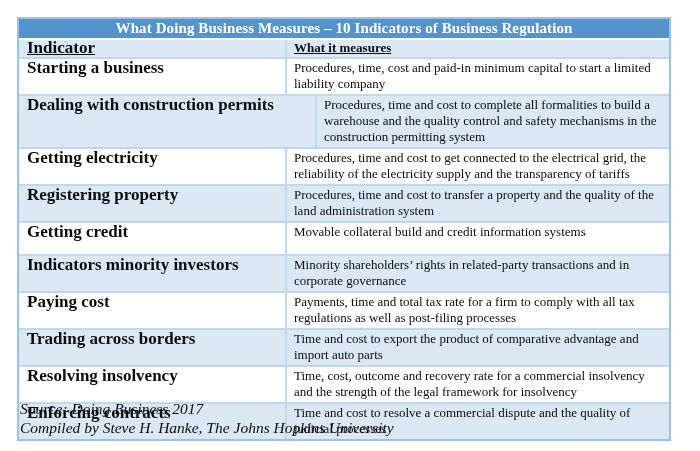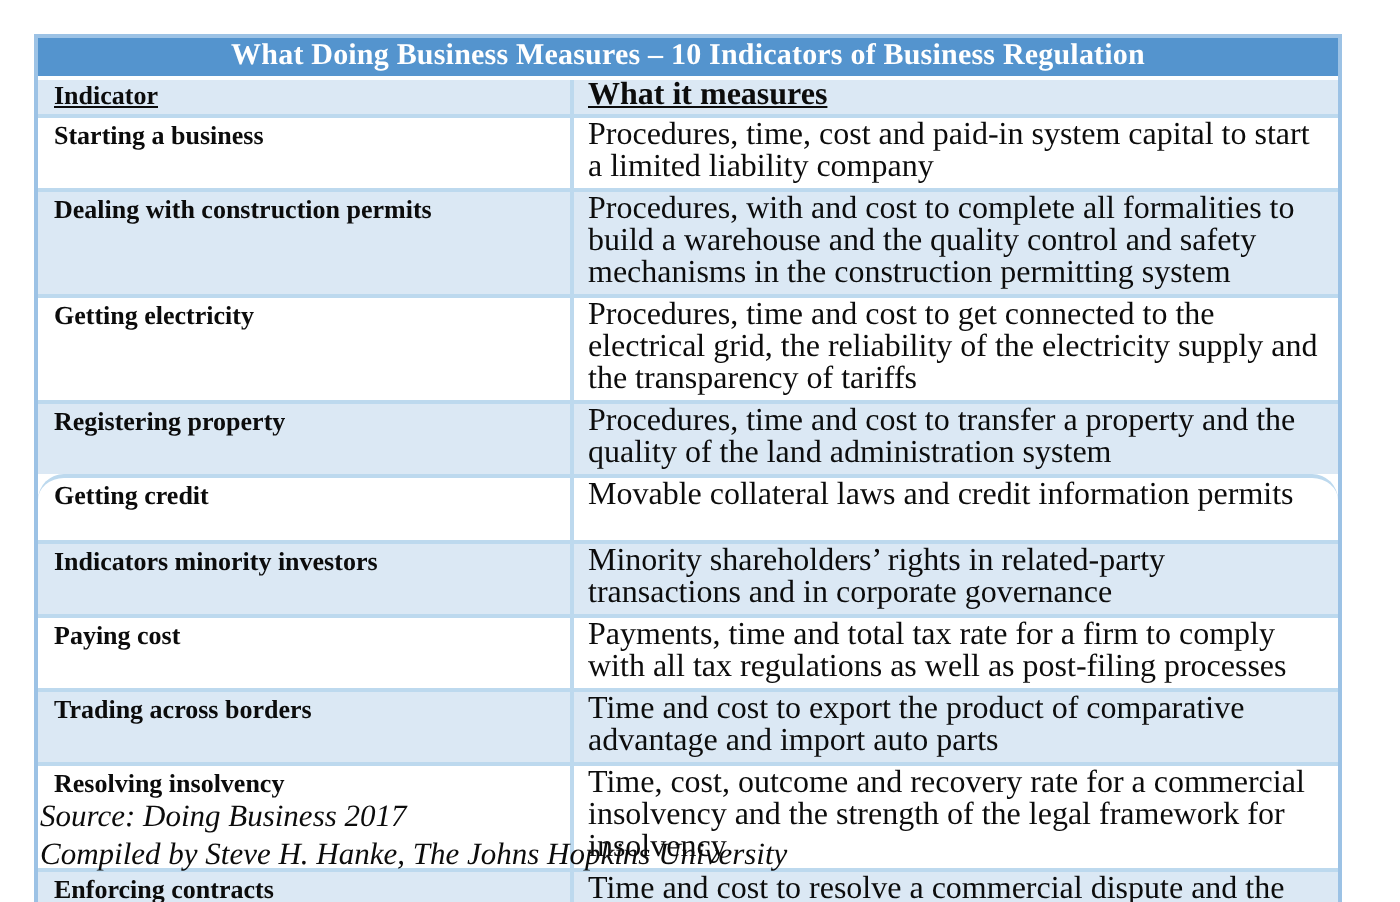--- a/index.html
+++ b/index.html
@@ -31,35 +31,35 @@
     background: var(--row-shade, #DBE8F4);
     min-height: 17px;
     border-bottom: 2px solid var(--inner-line, #BDD9EE);
     font-weight: bold; font-size: 12.5px; line-height: 15px;
   }
   .header-row .label { text-decoration: underline; }
   .rows .row { display: flex; min-height: 31px; }
   .rows .row + .row { border-top: 2px solid var(--inner-line, #BDD9EE); }
   .rows .row:nth-child(odd)  { background: #ffffff; }
   .rows .row:nth-child(even) { background: var(--row-shade, #DBE8F4); }
-  .rows .row:nth-child(2) { min-height: 47px; }
-  .rows .row:nth-child(5) { min-height: 33px; border-radius: 13px; }
+  .rows .row:nth-child(2) { min-height: 47px; gap: 30px; }
+  .rows .row:nth-child(5) { min-height: 33px; }
   .rows .row:nth-child(7) { min-height: 32px; }
   .rows .row:nth-child(9) { min-height: 35px; }
 
   .col-ind {
     flex: 0 0 266px; width: 266px;
     padding: 1px 6px 2px 8px;
-    font-weight: bold; font-size: 13px; line-height: 16px;
+    font-weight: bold; font-size: 17px; line-height: 16px;
   }
   .col-meas {
     flex: 1 1 auto;
     border-left: 2px solid var(--inner-line, #BDD9EE);
     padding: 1px 10px 2px 7px;
-    font-size: 16px; line-height: 16px;
+    font-size: 13px; line-height: 16px;
   }
   .header-row .col-ind, .header-row .col-meas { padding-top: 0; padding-bottom: 1px; }
 
   .footer {
     position: absolute; left: 20px; top: 399px;
     font-weight: normal; font-style: italic;
     font-size: 15.5px; line-height: 19px;
     white-space: nowrap;
   }
 </style>
@@ -79,37 +79,37 @@
         <span class="label">Indicator</span>
       </div>
       <div class="col-meas">
         <span class="label">What it measures</span>
       </div>
     </div>
 
     <div class="rows">
       <div class="row">
         <div class="col-ind">Starting a business</div>
-        <div class="col-meas">Procedures, time, cost and paid-in system capital to start a limited liability company</div>
+        <div class="col-meas">Procedures, time, cost and paid-in minimum capital to start a limited liability company</div>
       </div>
       <div class="row">
         <div class="col-ind">Dealing with construction permits</div>
-        <div class="col-meas">Procedures, with and cost to complete all formalities to build a warehouse and the quality control and safety mechanisms in the construction permitting system</div>
+        <div class="col-meas">Procedures, time and cost to complete all formalities to build a warehouse and the quality control and safety mechanisms in the construction permitting system</div>
       </div>
       <div class="row">
         <div class="col-ind">Getting electricity</div>
         <div class="col-meas">Procedures, time and cost to get connected to the electrical grid, the reliability of the electricity supply and the transparency of tariffs</div>
       </div>
       <div class="row">
         <div class="col-ind">Registering property</div>
         <div class="col-meas">Procedures, time and cost to transfer a property and the quality of the land administration system</div>
       </div>
       <div class="row">
         <div class="col-ind">Getting credit</div>
-        <div class="col-meas">Movable collateral laws and credit information permits</div>
+        <div class="col-meas">Movable collateral build and credit information systems</div>
       </div>
       <div class="row">
         <div class="col-ind">Indicators minority investors</div>
         <div class="col-meas">Minority shareholders’ rights in related-party transactions and in corporate governance</div>
       </div>
       <div class="row">
         <div class="col-ind">Paying cost</div>
         <div class="col-meas">Payments, time and total tax rate for a firm to comply with all tax regulations as well as post-filing processes</div>
       </div>
       <div class="row">

